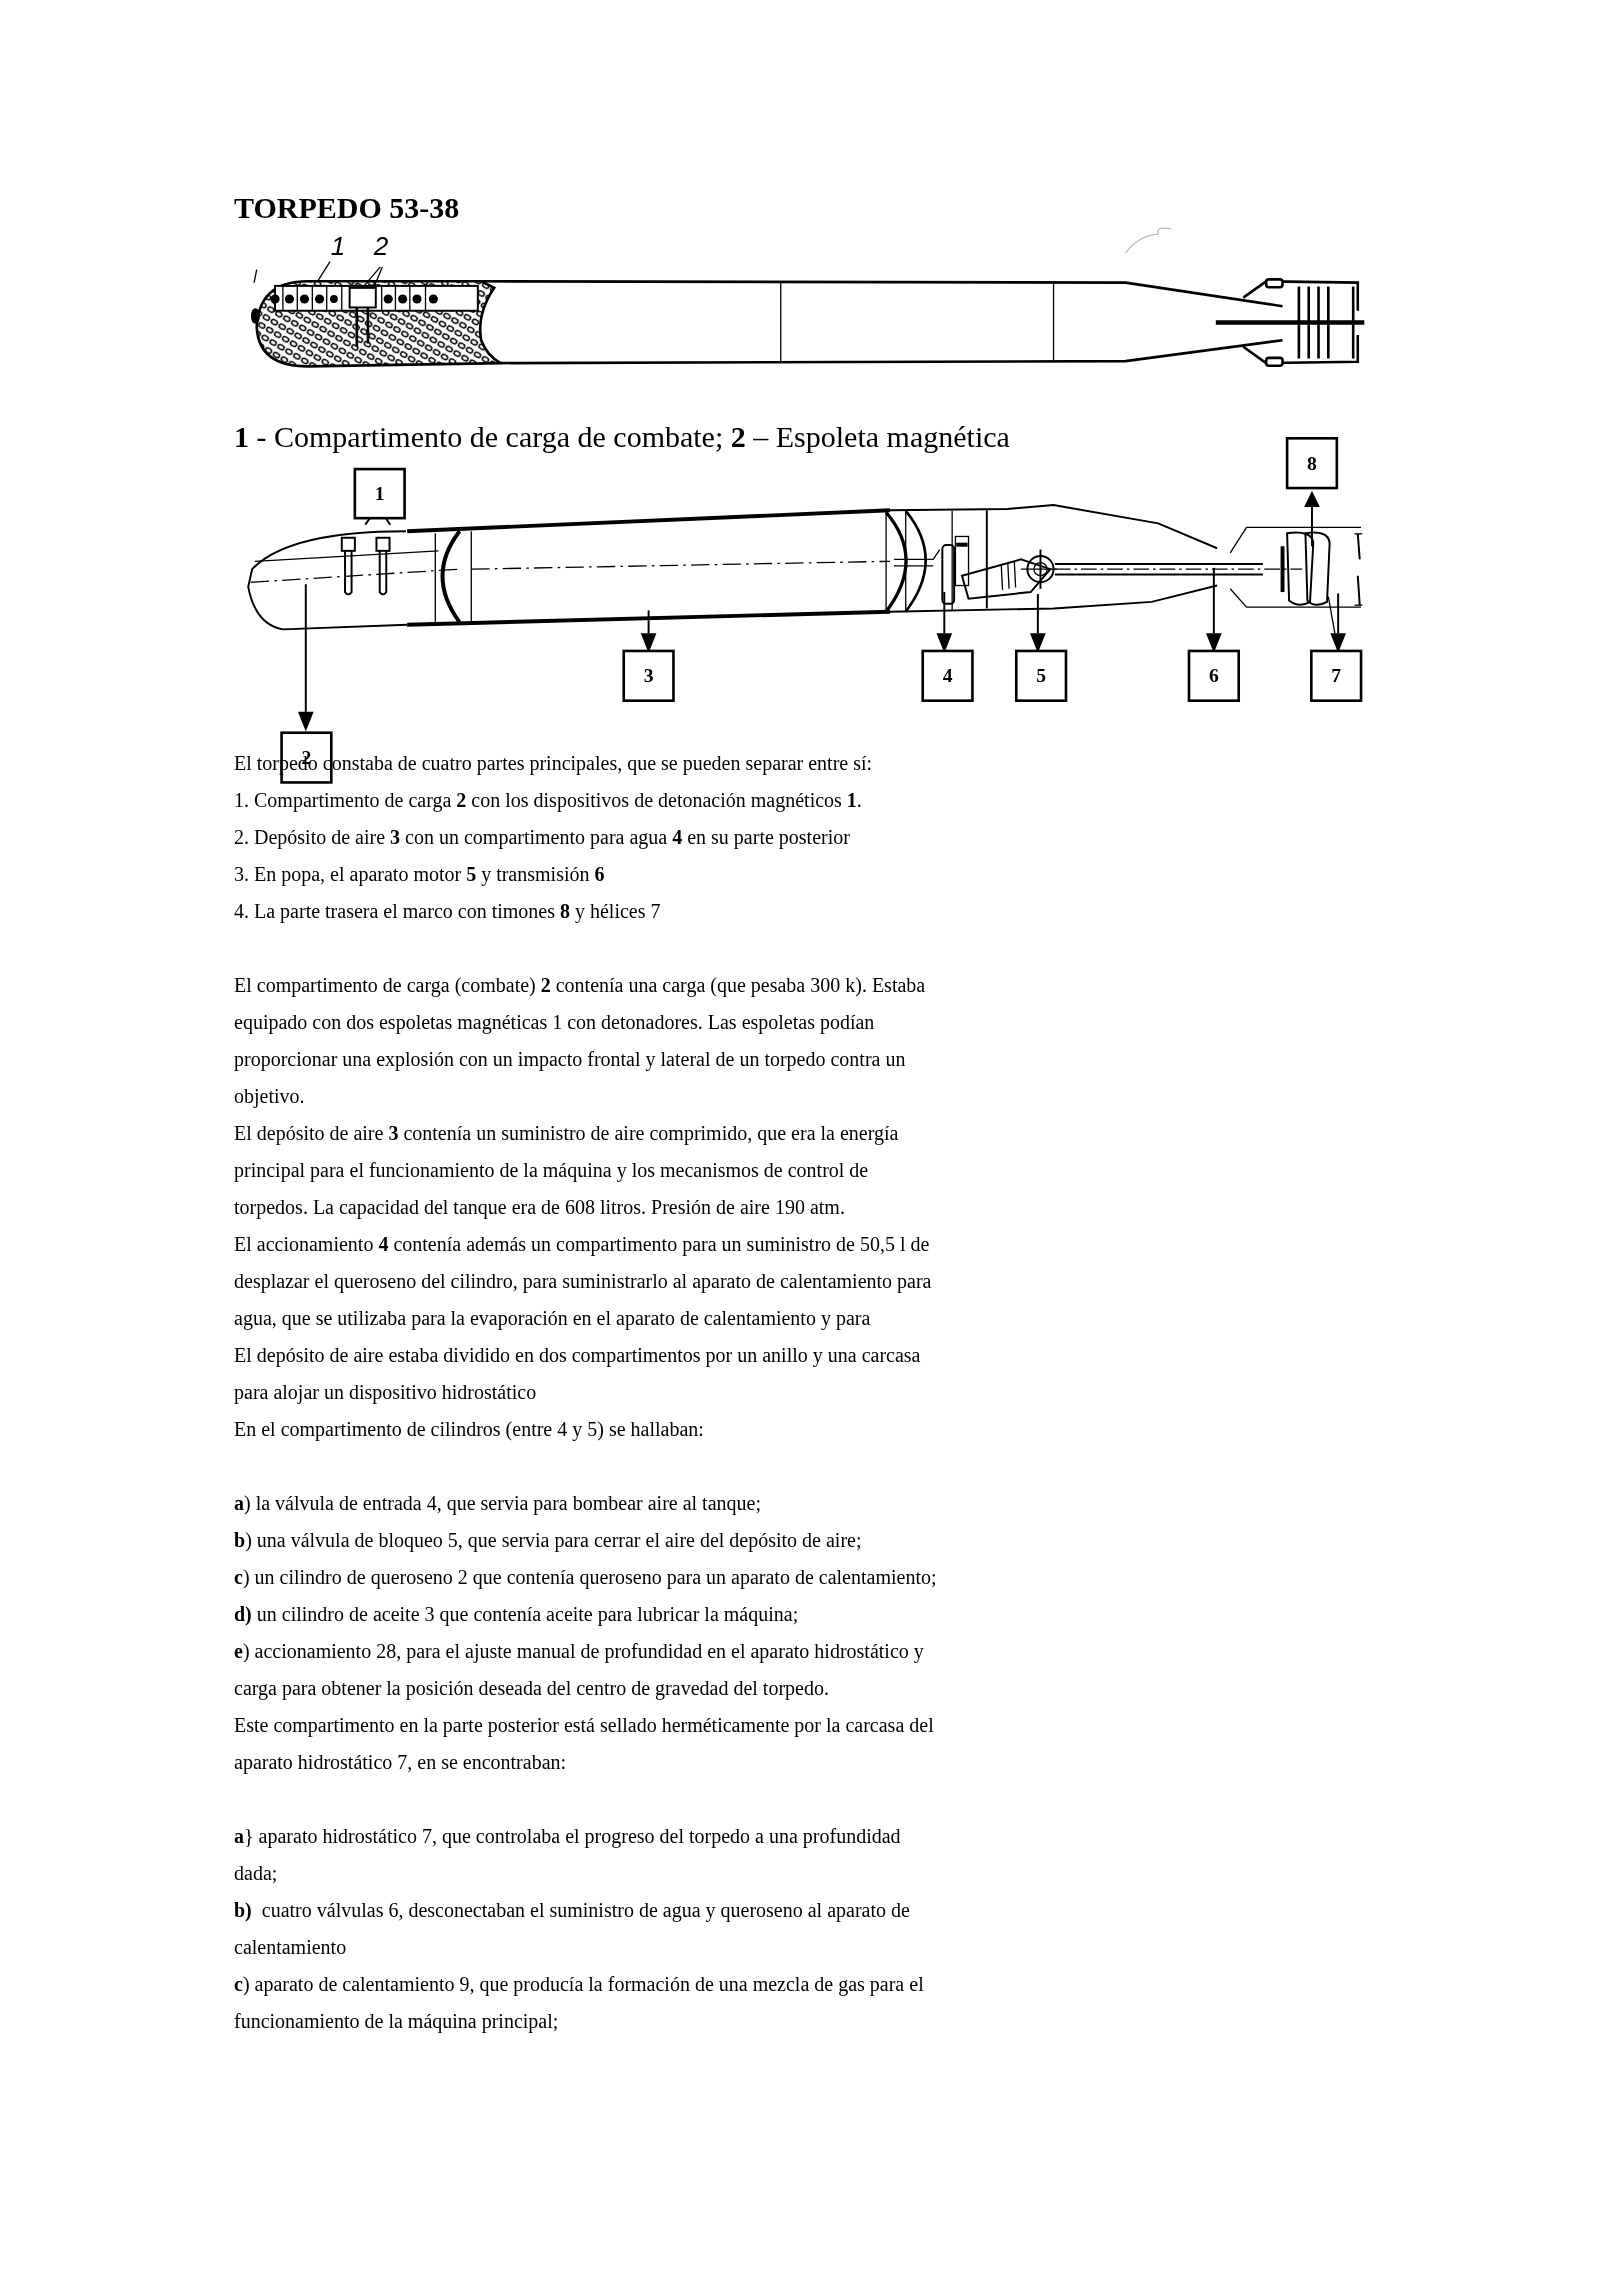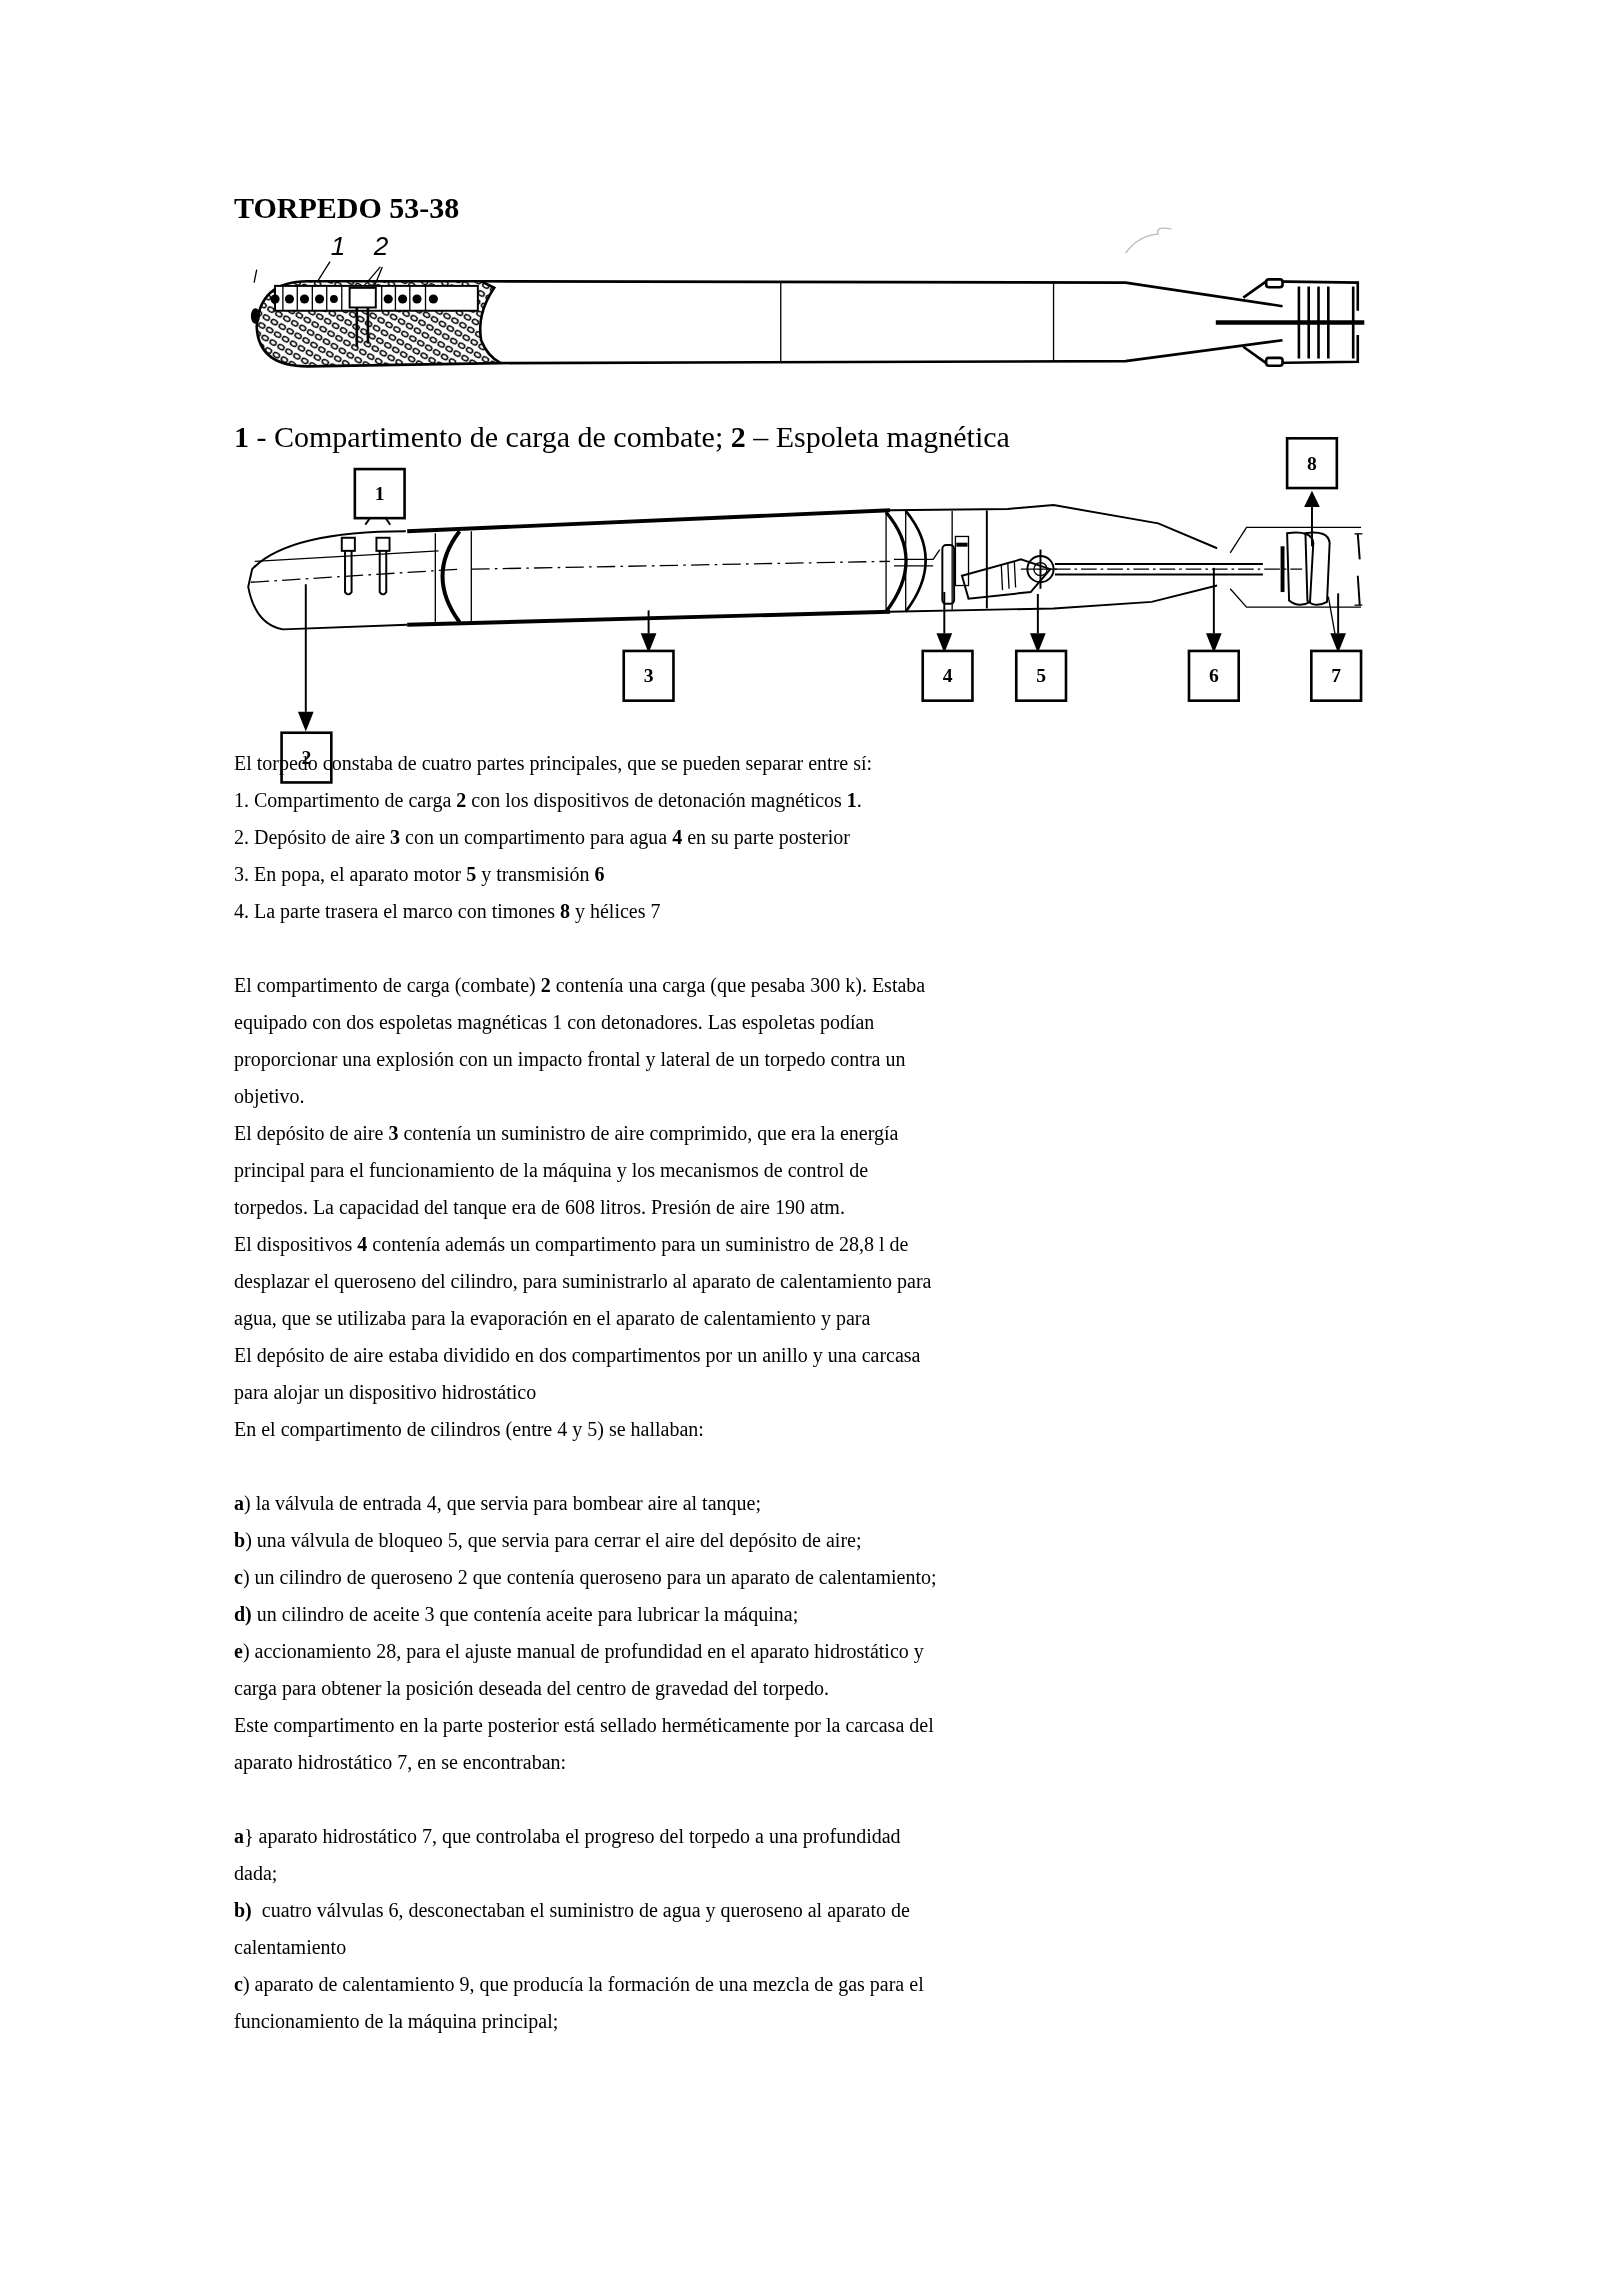--- a/index.html
+++ b/index.html
@@ -217,21 +217,21 @@
       <span class="line">equipado con dos espoletas magnéticas 1 con detonadores. Las espoletas podían</span>
       <span class="line">proporcionar una explosión con un impacto frontal y lateral de un torpedo contra un</span>
       <span class="line">objetivo.</span>
     </div>
     <div>
       <span class="line"><span>El depósito de aire </span><span class="b">3</span><span> contenía un suministro de aire comprimido, que era la energía</span></span>
       <span class="line">principal para el funcionamiento de la máquina y los mecanismos de control de</span>
       <span class="line">torpedos. La capacidad del tanque era de 608 litros. Presión de aire 190 atm.</span>
     </div>
     <div>
-      <span class="line"><span>El dispositivos </span><span class="b">4</span><span> contenía además un compartimento para un suministro de 28,8 l de</span></span>
+      <span class="line"><span>El accionamiento </span><span class="b">4</span><span> contenía además un compartimento para un suministro de 50,5 l de</span></span>
       <span class="line">desplazar el queroseno del cilindro, para suministrarlo al aparato de calentamiento para</span>
       <span class="line">agua, que se utilizaba para la evaporación en el aparato de calentamiento y para</span>
     </div>
     <div>
       <span class="line">El depósito de aire estaba dividido en dos compartimentos por un anillo y una carcasa</span>
       <span class="line">para alojar un dispositivo hidrostático</span>
     </div>
     <div>
       <span class="line">En el compartimento de cilindros (entre 4 y 5) se hallaban:</span>
     </div>

